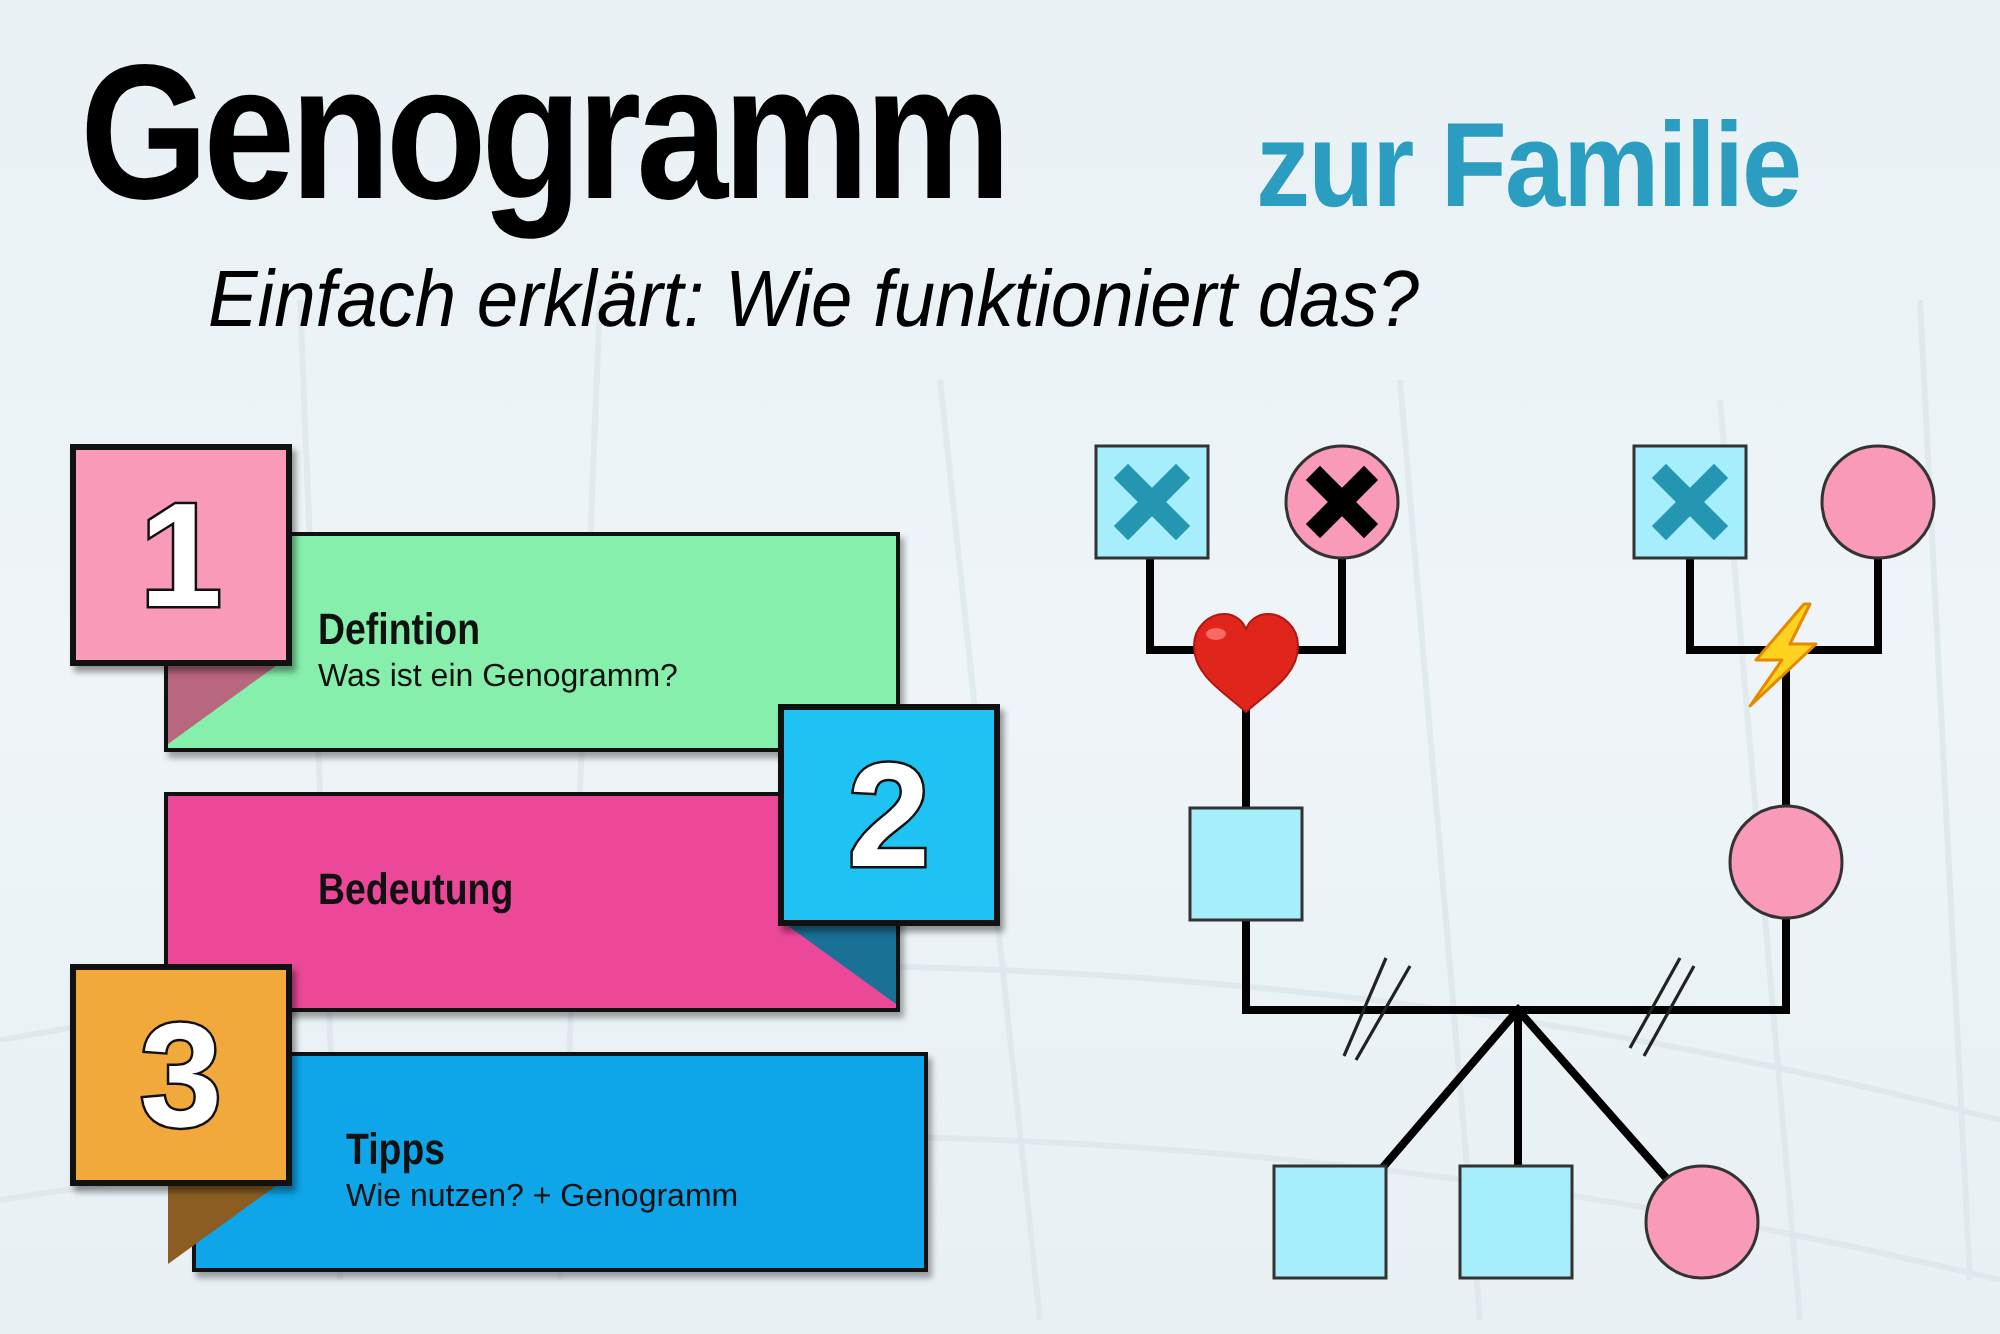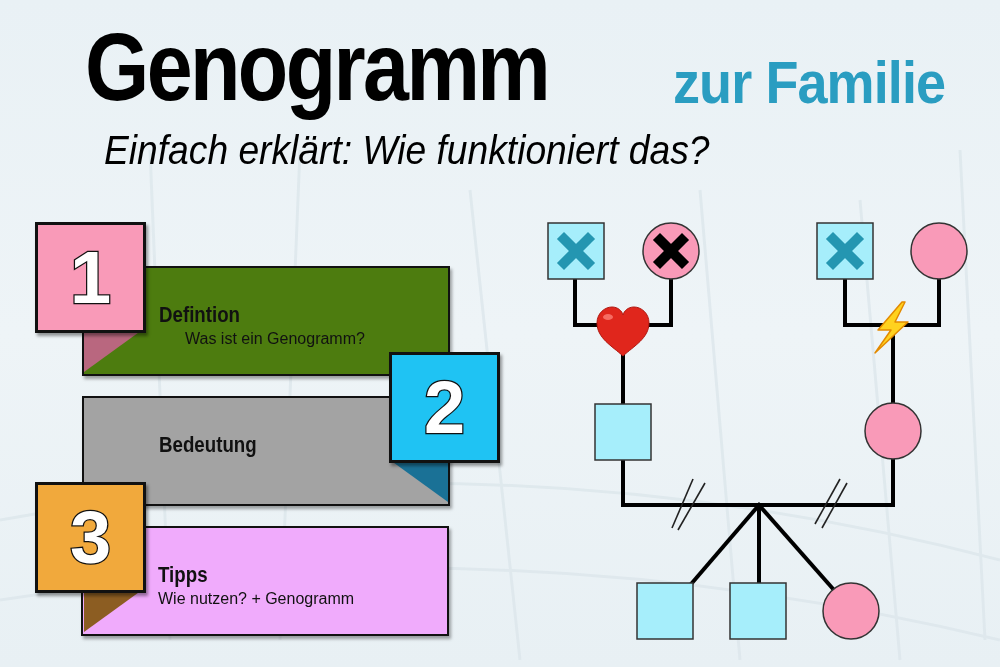--- a/index.html
+++ b/index.html
@@ -4,21 +4,21 @@
 <style>
   html, body { margin: 0; padding: 0; }
   body {
     width: 1000px; height: 667px; overflow: hidden; position: relative;
     background: linear-gradient(180deg, #e9f1f5 0%, #eef4f7 50%, #e8f0f4 100%);
     font-family: "Liberation Sans", sans-serif;
   }
   .bg-deco { position: absolute; inset: 0; pointer-events: none; }
   .title {
     position: absolute; left: 40px; top: 12px; white-space: nowrap;
-    font-family: "Liberation Sans", sans-serif; font-weight: 700; margin-left: 45px;
+    font-family: "Liberation Sans", sans-serif; font-weight: 700;
   }
   .title .main {
     font-size: 96px; color: #000; letter-spacing: -3px;
     display: inline-block; transform: scaleX(0.86); transform-origin: left;
   }
   .title .accent {
     position: absolute; left: 588px; top: 36px; font-size: 60px; color: #2a9dc1;
     display: inline-block; transform: scaleX(0.9); transform-origin: left; letter-spacing: -1px;
   }
   .subtitle {
@@ -59,38 +59,38 @@
       <path d="M0 600 Q500 520 1000 640"></path>
   </g>
 </svg>
 
 <div class="title">
   <span class="main">Genogramm</span>
   <span class="accent">zur Familie</span>
 </div>
 <div class="subtitle">Einfach erklärt: Wie funktioniert das?</div>
 
-<div class="card" style="left:82px; top:266px; width:364px; height:106px; background:#4d7c0f;">
+<div class="card" style="left:82px; top:266px; width:364px; height:106px; background:#86efac;">
   <div class="label" style="top:34px;">Defintion</div>
-  <div class="desc" style="top:62px;margin-left:26px;">Was ist ein Genogramm?</div>
+  <div class="desc" style="top:62px;">Was ist ein Genogramm?</div>
 </div>
 <div class="fold" style="left:84px; top:330px; border-top:42px solid #b9677f; border-right:58px solid transparent;"></div>
 <div class="numbox" style="left:35px; top:222px; width:105px; height:105px; background:#f99ab8;">
   <span>1</span>
 </div>
 
-<div class="card" style="left:82px; top:396px; width:364px; height:106px; background:#a3a3a3;">
+<div class="card" style="left:82px; top:396px; width:364px; height:106px; background:#ec4899;">
   <div class="label" style="top:34px;">Bedeutung</div>
 </div>
 <div class="fold" style="left:390px; top:460px; border-top:42px solid #1a7196; border-left:58px solid transparent;"></div>
 <div class="numbox" style="left:389px; top:352px; width:105px; height:105px; background:#1fc3f3;">
   <span>2</span>
 </div>
 
-<div class="card" style="left:81px; top:526px; width:364px; height:106px; background:#f0abfc;">
+<div class="card" style="left:96px; top:526px; width:364px; height:106px; background:#0ea5e9;">
   <div class="label" style="top:34px;">Tipps</div>
   <div class="desc" style="top:62px;">Wie nutzen? + Genogramm</div>
 </div>
 <div class="fold" style="left:84px; top:590px; border-top:42px solid #8c5d22; border-right:58px solid transparent;"></div>
 <div class="numbox" style="left:35px; top:482px; width:105px; height:105px; background:#f1a93c;">
   <span>3</span>
 </div>
 
 <svg class="geno" width="1000" height="667">
   <g stroke="#000" stroke-width="4" fill="none" stroke-linecap="square">

